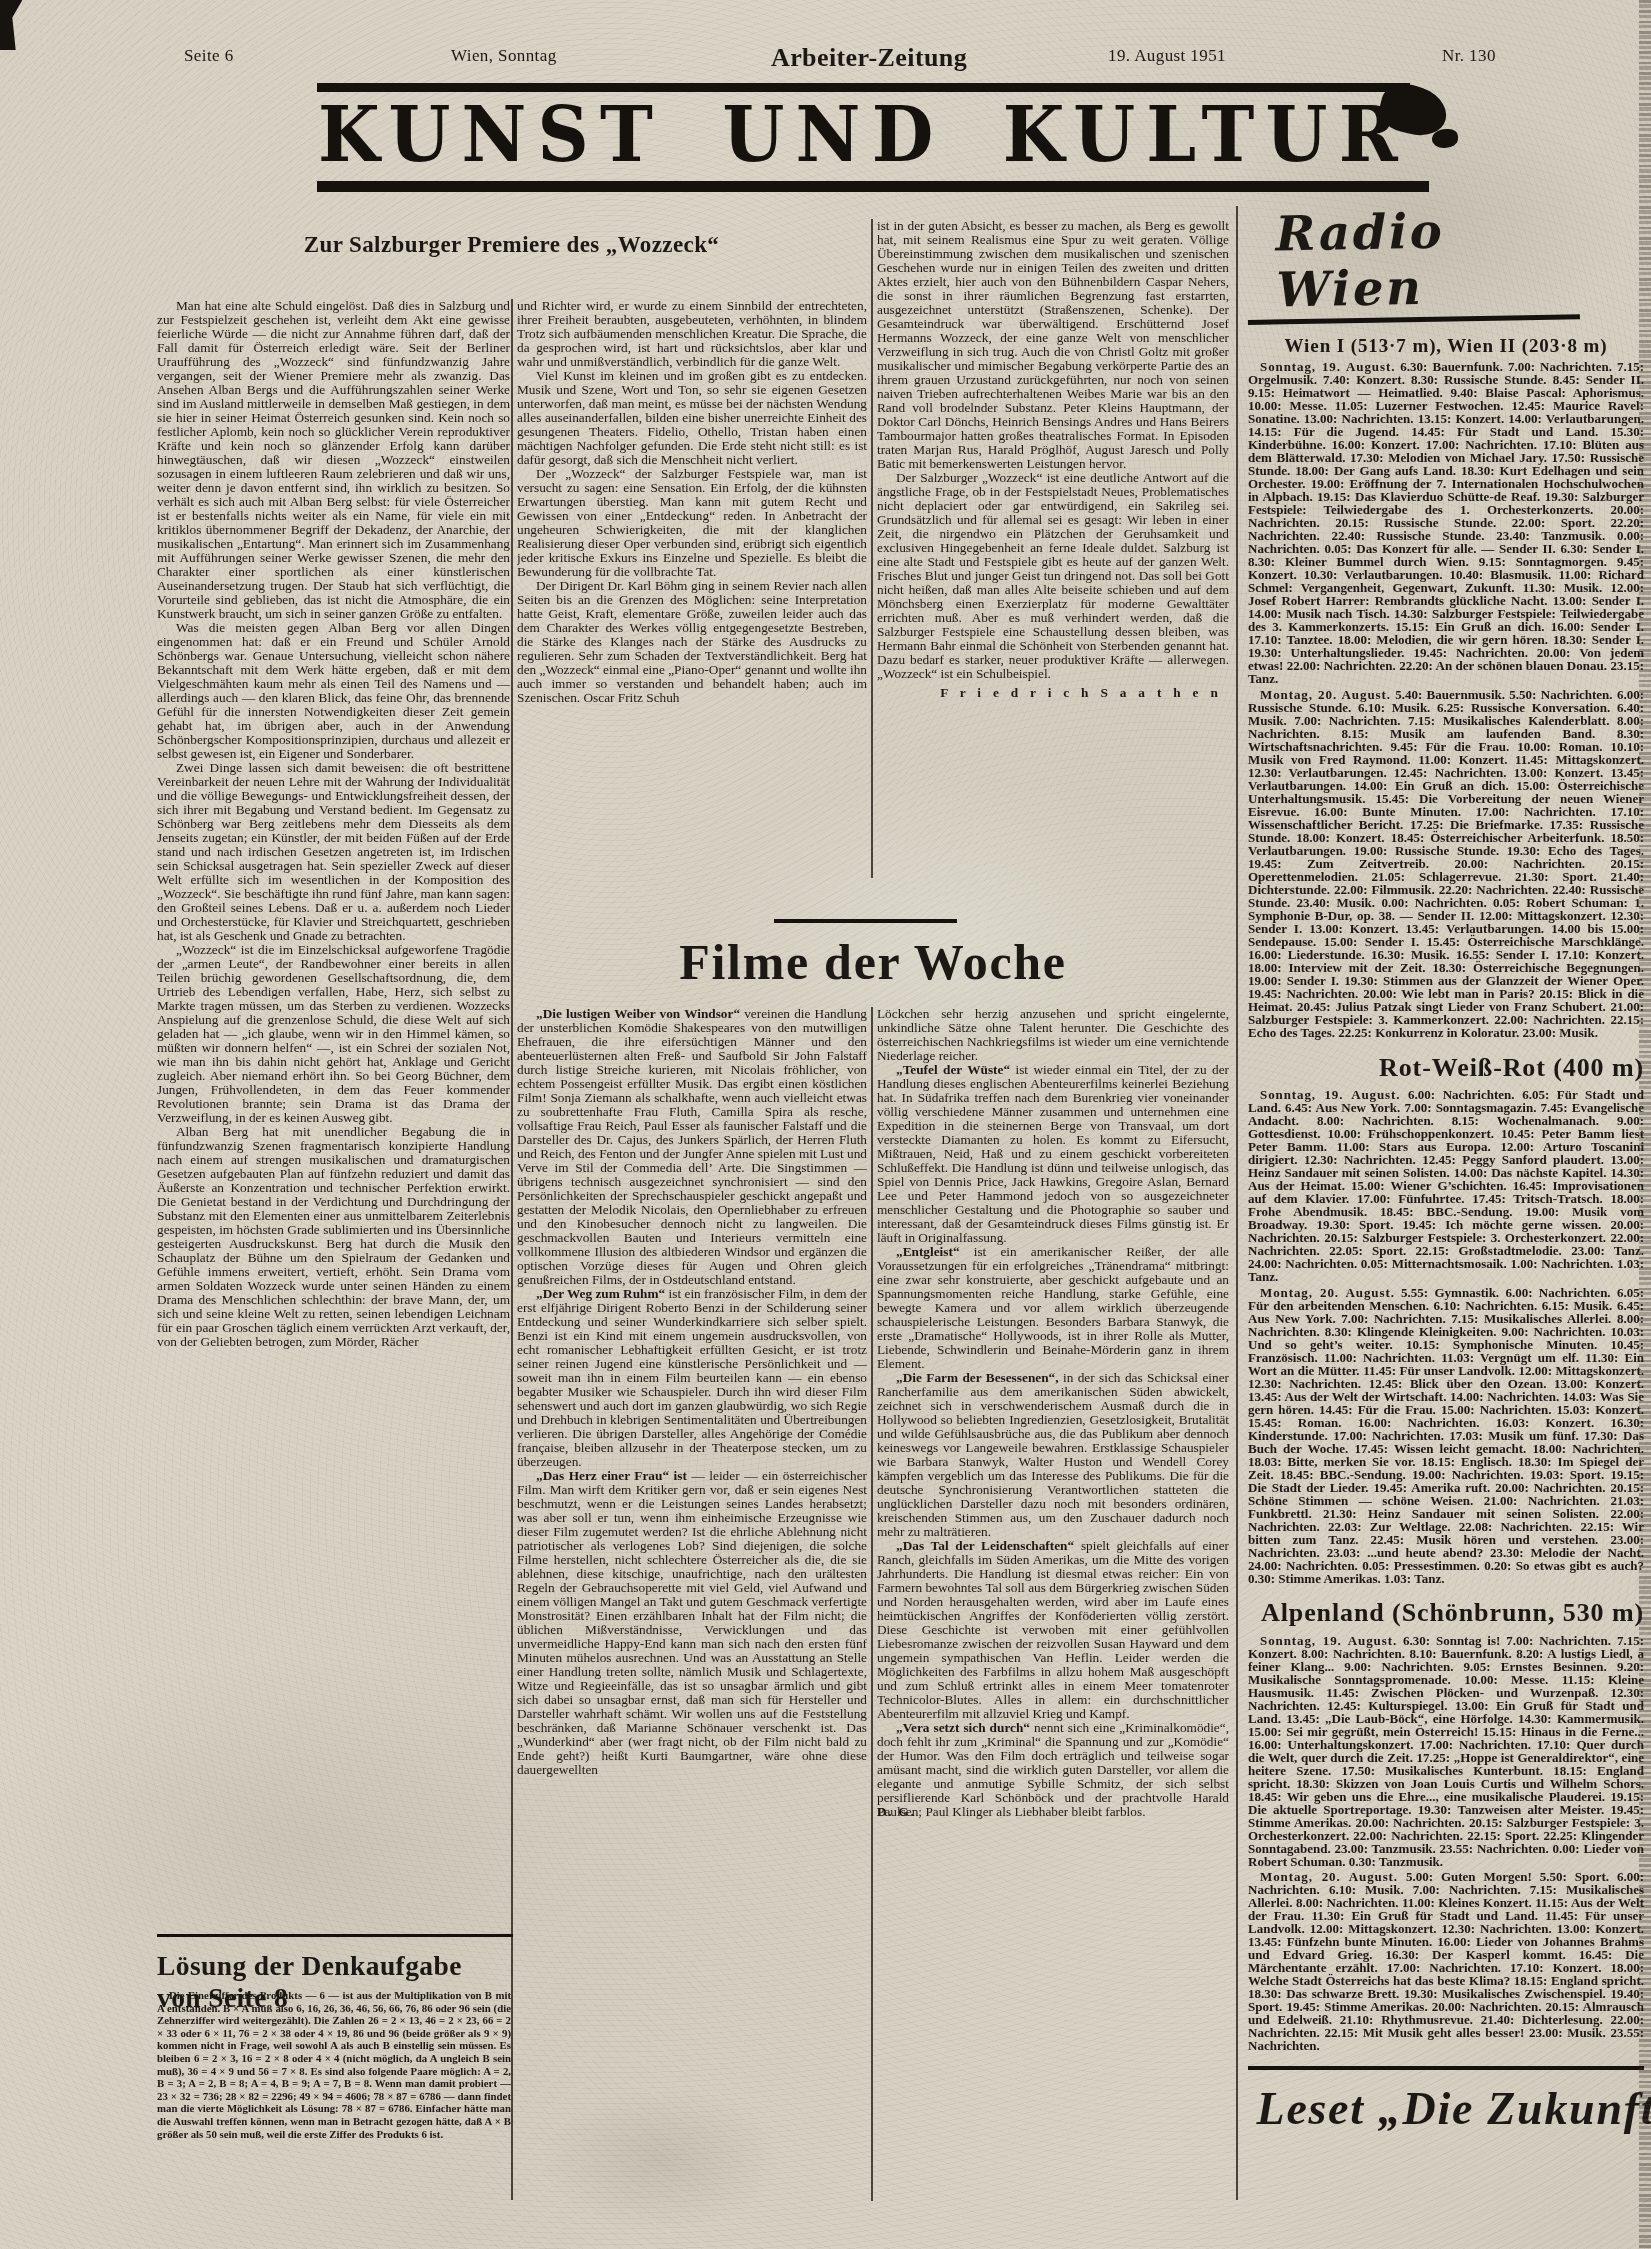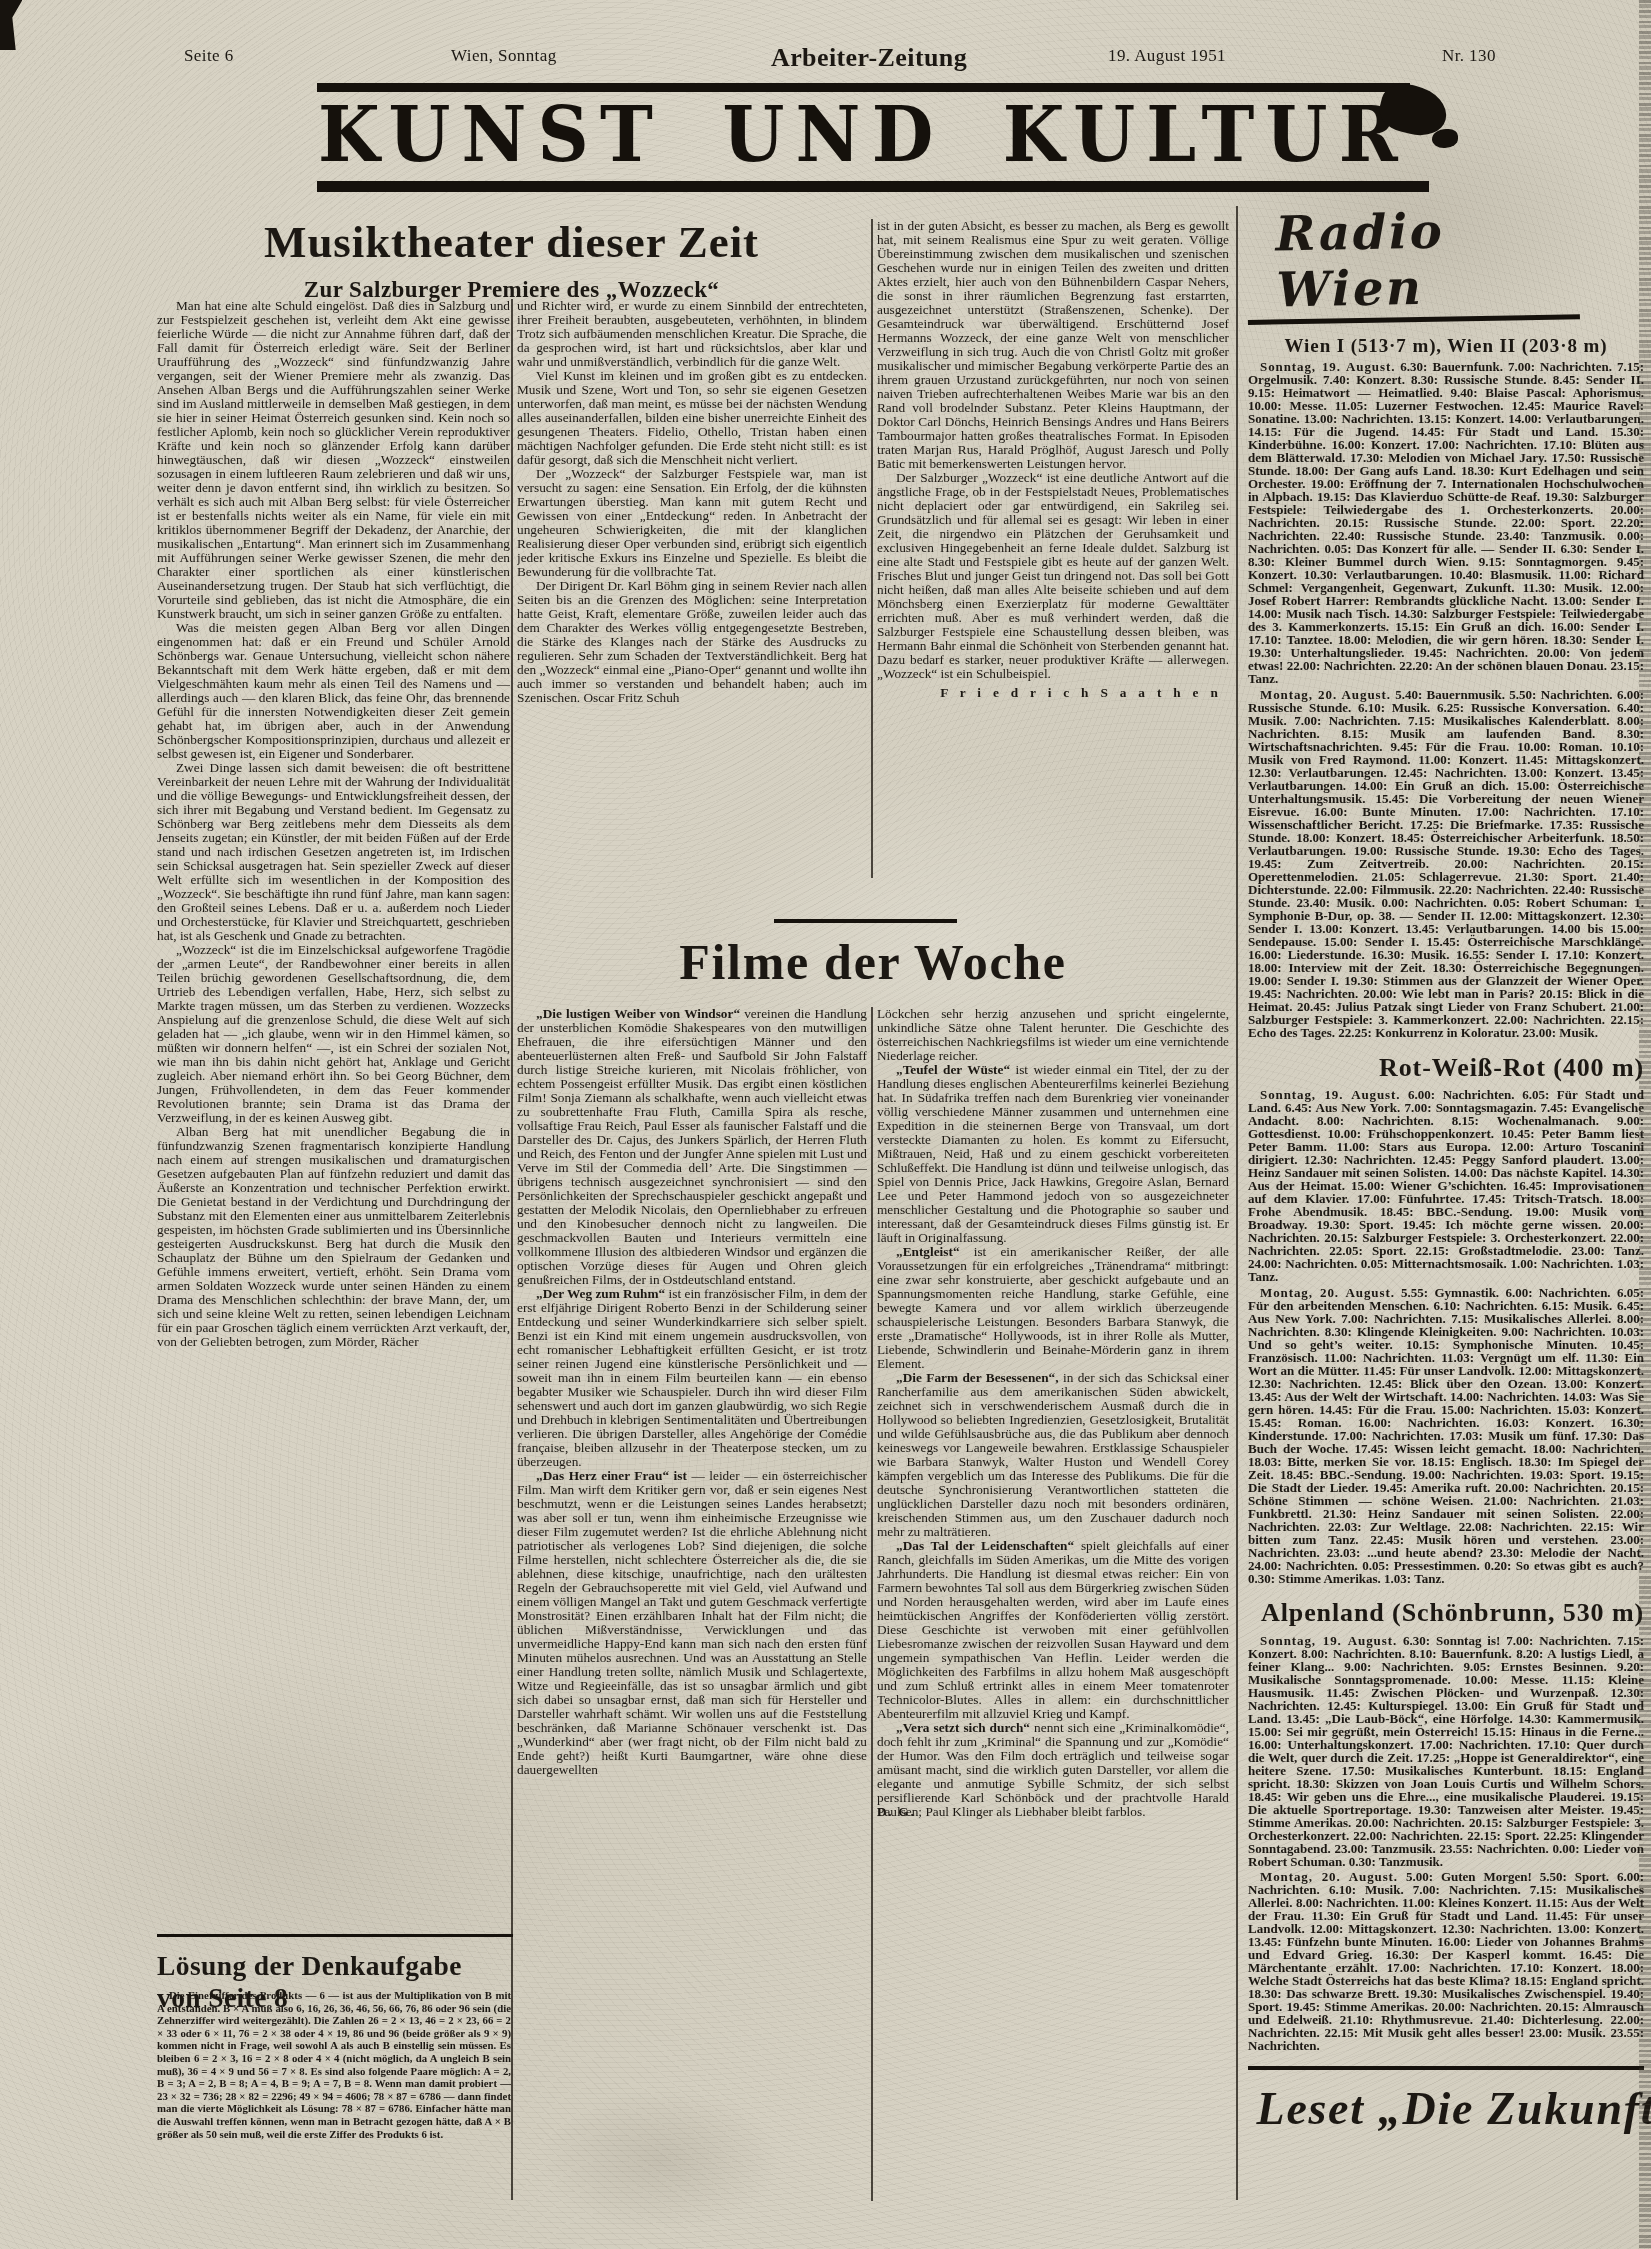--- a/index.html
+++ b/index.html
@@ -91,21 +91,20 @@
     <span class="hmeta" style="left:1442px;">Nr. 130</span>
   </div>
 
   <div class="bar" style="left:317px;top:83px;width:1093px;height:8.6px;"></div>
   <div class="banner">KUNST UND KULTUR</div>
   <div class="bar" style="left:317px;top:181px;width:1112px;height:11.2px;"></div>
   <div class="blot"></div>
   <div class="blot2"></div>
 
   <div class="art-head">
-    <div class="art-title">Musiktheater dieser Zeit</div>
     <div class="art-sub">Zur Salzburger Premiere des „Wozzeck“</div>
   </div>
   <div class="bodycol" style="left:157px;top:299px;width:353px;height:1583px;">
       <p>Man hat eine alte Schuld eingelöst. Daß dies in Salzburg und zur Festspielzeit geschehen ist, verleiht dem Akt eine gewisse feierliche Würde — die nicht zur Annahme führen darf, daß der Fall damit für Österreich erledigt wäre. Seit der Berliner Uraufführung des „Wozzeck“ sind fünfundzwanzig Jahre vergangen, seit der Wiener Premiere mehr als zwanzig. Das Ansehen Alban Bergs und die Aufführungszahlen seiner Werke sind im Ausland mittlerweile in demselben Maß gestiegen, in dem sie hier in seiner Heimat Österreich gesunken sind. Kein noch so festlicher Aplomb, kein noch so glücklicher Verein reproduktiver Kräfte und kein noch so glänzender Erfolg kann darüber hinwegtäuschen, daß wir diesen „Wozzeck“ einstweilen sozusagen in einem luftleeren Raum zelebrieren und daß wir uns, weiter denn je davon entfernt sind, ihn wirklich zu besitzen. So verhält es sich auch mit Alban Berg selbst: für viele Österreicher ist er bestenfalls nichts weiter als ein Name, für viele ein mit kritiklos übernommener Begriff der Dekadenz, der Anarchie, der musikalischen „Entartung“. Man erinnert sich im Zusammenhang mit Aufführungen seiner Werke gewisser Szenen, die mehr den Charakter einer sportlichen als einer künstlerischen Auseinandersetzung trugen. Der Staub hat sich verflüchtigt, die Vorurteile sind geblieben, das ist nicht die Atmosphäre, die ein Kunstwerk braucht, um sich in seiner ganzen Größe zu entfalten.</p>
       <p>Was die meisten gegen Alban Berg vor allen Dingen eingenommen hat: daß er ein Freund und Schüler Arnold Schönbergs war. Genaue Untersuchung, vielleicht schon nähere Bekanntschaft mit dem Werk hätte ergeben, daß er mit dem Vielgeschmähten kaum mehr als einen Teil des Namens und — allerdings auch — den klaren Blick, das feine Ohr, das brennende Gefühl für die innersten Notwendigkeiten dieser Zeit gemein gehabt hat, im übrigen aber, auch in der Anwendung Schönbergscher Kompositionsprinzipien, durchaus und allezeit er selbst gewesen ist, ein Eigener und Sonderbarer.</p>
       <p>Zwei Dinge lassen sich damit beweisen: die oft bestrittene Vereinbarkeit der neuen Lehre mit der Wahrung der Individualität und die völlige Bewegungs- und Entwicklungsfreiheit dessen, der sich ihrer mit Begabung und Verstand bedient. Im Gegensatz zu Schönberg war Berg zeitlebens mehr dem Diesseits als dem Jenseits zugetan; ein Künstler, der mit beiden Füßen auf der Erde stand und nach irdischen Gesetzen angetreten ist, im Irdischen sein Schicksal ausgetragen hat. Sein spezieller Zweck auf dieser Welt erfüllte sich im wesentlichen in der Komposition des „Wozzeck“. Sie beschäftigte ihn rund fünf Jahre, man kann sagen: den Großteil seines Lebens. Daß er u. a. außerdem noch Lieder und Orchesterstücke, für Klavier und Streichquartett, geschrieben hat, ist als Geschenk und Gnade zu betrachten.</p>
       <p>„Wozzeck“ ist die im Einzelschicksal aufgeworfene Tragödie der „armen Leute“, der Randbewohner einer bereits in allen Teilen brüchig gewordenen Gesellschaftsordnung, die, dem Urtrieb des Lebendigen verfallen, Habe, Herz, sich selbst zu Markte tragen müssen, um das Sterben zu verdienen. Wozzecks Anspielung auf die grenzenlose Schuld, die diese Welt auf sich geladen hat — „ich glaube, wenn wir in den Himmel kämen, so müßten wir donnern helfen“ —, ist ein Schrei der sozialen Not, wie man ihn bis dahin nicht gehört hat, Anklage und Gericht zugleich. Aber niemand erhört ihn. So bei Georg Büchner, dem Jungen, Frühvollendeten, in dem das Feuer kommender Revolutionen brannte; sein Drama ist das Drama der Verzweiflung, in der es keinen Ausweg gibt.</p>
       <p>Alban Berg hat mit unendlicher Begabung die in fünfundzwanzig Szenen fragmentarisch konzipierte Handlung nach einem auf strengen musikalischen und dramaturgischen Gesetzen aufgebauten Plan auf fünfzehn reduziert und damit das Äußerste an Konzentration und technischer Perfektion erwirkt. Die Genietat bestand in der Verdichtung und Durchdringung der Substanz mit den Elementen einer aus unmittelbarem Zeiterlebnis gespeisten, im höchsten Grade sublimierten und ins Übersinnliche gesteigerten Ausdruckskunst. Berg hat durch die Musik den Schauplatz der Bühne um den Spielraum der Gedanken und Gefühle immens erweitert, vertieft, erhöht. Sein Drama vom armen Soldaten Wozzeck wurde unter seinen Händen zu einem Drama des Menschlichen schlechthin: der brave Mann, der, um sich und seine kleine Welt zu retten, seinen lebendigen Leichnam für ein paar Groschen täglich einem verrückten Arzt verkauft, der, von der Geliebten betrogen, zum Mörder, Rächer</p>
     </div>
   <div class="bodycol" style="left:517px;top:299px;width:350px;height:582px;">

